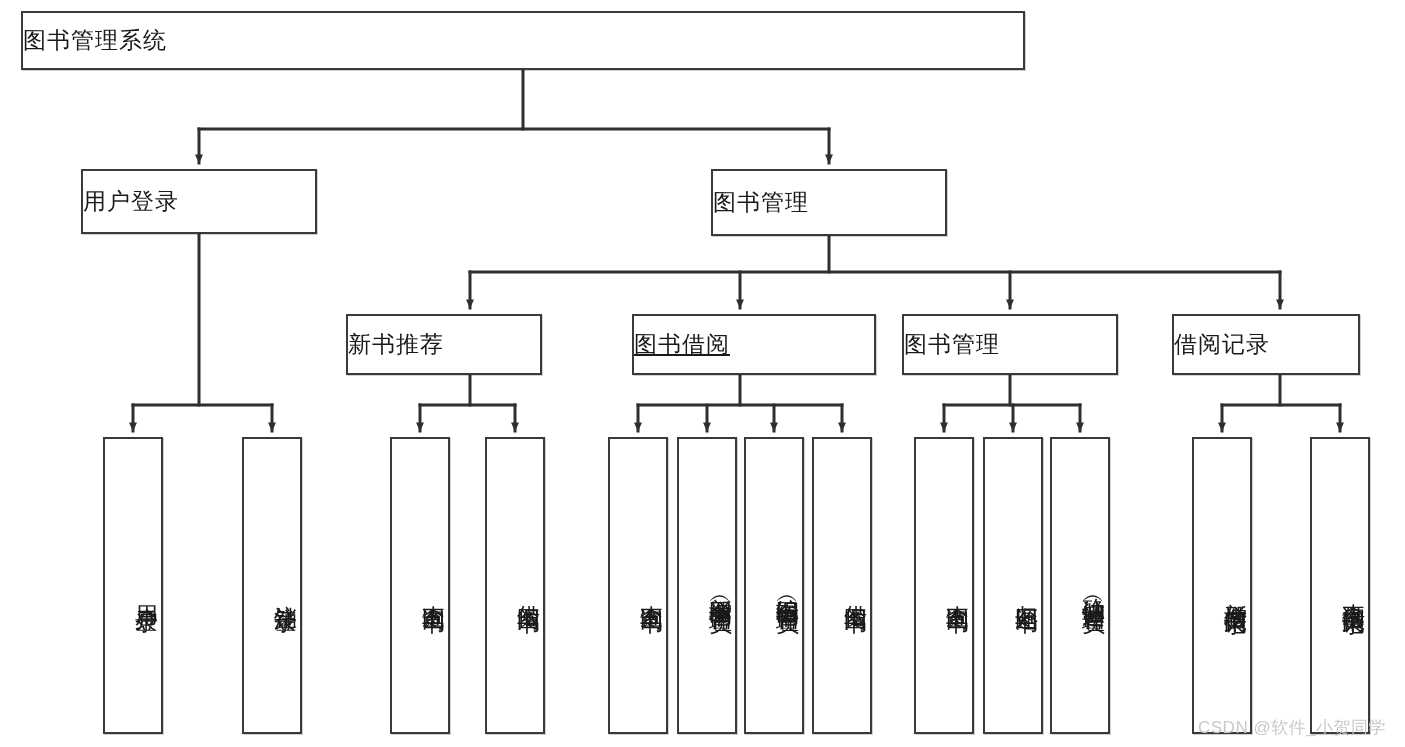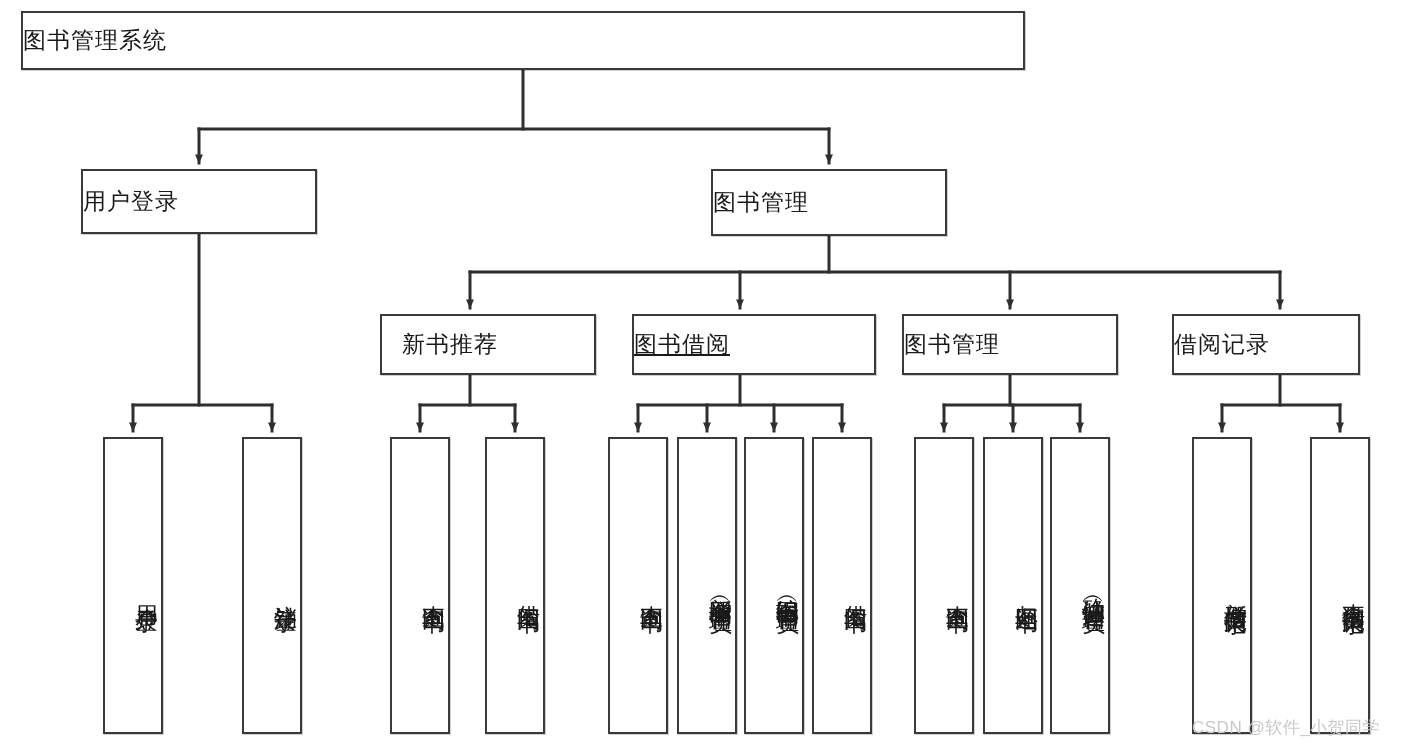--- a/index.html
+++ b/index.html
@@ -54,20 +54,21 @@
   .node.vertical.topalign {
     padding-top: 6px;
   }
   .watermark {
     position: absolute;
     font-size: 17px;
     color: #c9c9c9;
     letter-spacing: 0.5px;
     white-space: nowrap;
     user-select: none;
+    padding-left: 6px;
   }
 </style>
 </head>
 <body>
 
 <div id="canvas">
 
   <svg id="edges" viewBox="0 0 1405 747" xmlns="http://www.w3.org/2000/svg">
     <defs>
       <marker id="arrow" markerWidth="10" markerHeight="10" refX="8.6" refY="4" orient="auto" markerUnits="userSpaceOnUse">
@@ -122,21 +123,21 @@
     <span>图书管理系统</span>
   </div>
 
   <div class="node horizontal" style="left: 81px; top: 169px; width: 236px; height: 65px;">
     <span>用户登录</span>
   </div>
   <div class="node horizontal" style="left: 711px; top: 169px; width: 236px; height: 67px;">
     <span>图书管理</span>
   </div>
 
-  <div class="node horizontal" style="left: 380px; top: 314px; width: 216px; height: 61px; padding-left: 20px;">
+  <div class="node horizontal" style="left: 346px; top: 314px; width: 196px; height: 61px;">
     <span>新书推荐</span>
   </div>
   <div class="node horizontal" style="left: 632px; top: 314px; width: 244px; height: 61px; text-decoration: underline;">
     <span>图书借阅</span>
   </div>
   <div class="node horizontal" style="left: 902px; top: 314px; width: 216px; height: 61px;">
     <span>图书管理</span>
   </div>
   <div class="node horizontal" style="left: 1172px; top: 314px; width: 188px; height: 61px;">
     <span>借阅记录</span>

